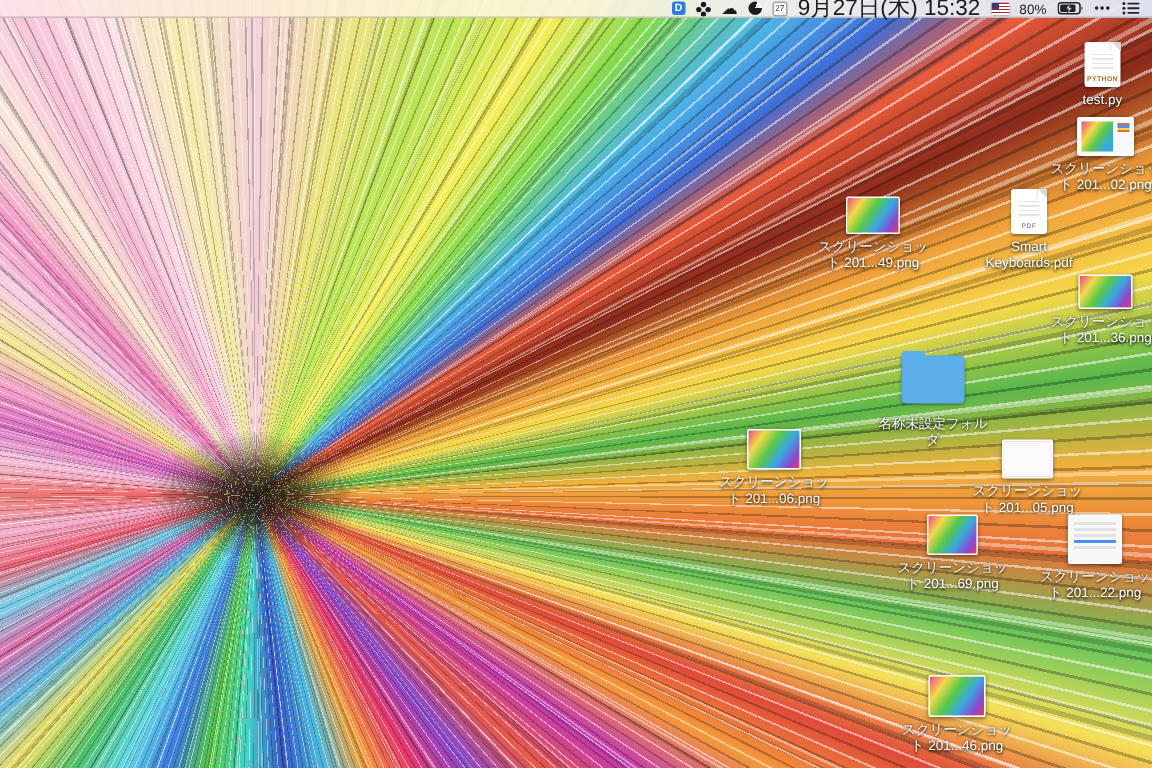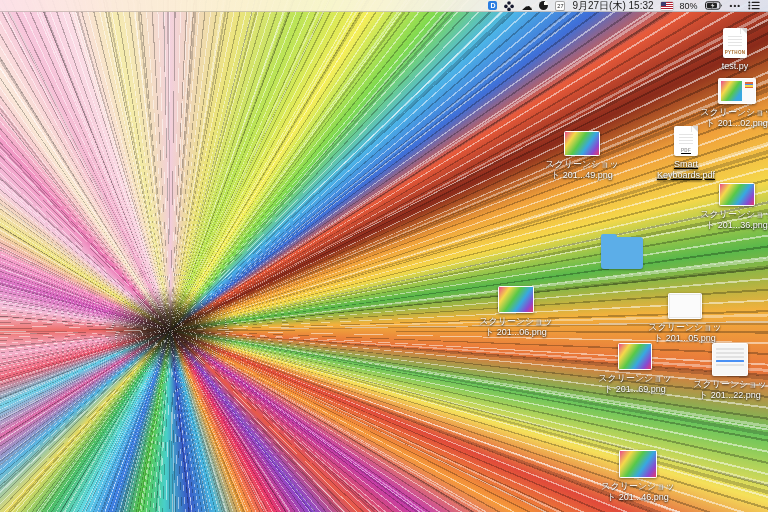--- a/index.html
+++ b/index.html
@@ -51,21 +51,21 @@
     display:flex; align-items:center; justify-content:flex-end;
     gap:7px; padding:0 8px 0 0; font-size:9px; color:var(--menu-text);
   }
   .mi { display:inline-flex; align-items:center; justify-content:center; height:12px; }
   .d-badge { width:9px; height:9px; border-radius:2px; background:var(--accent-blue);
     color:#fff; font-size:7px; font-weight:bold; display:flex; align-items:center; justify-content:center; }
   .moon { width:9px; height:9px; border-radius:50%;
     background:conic-gradient(from 15deg, #fbfbf6 0deg 72deg, #1c1c1c 72deg 360deg); }
   .cal { width:10px; height:10px; background:#fdfdfd; border:0.5px solid rgba(0,0,0,0.35);
     border-radius:2px; font-size:5.5px; color:#222; display:flex; align-items:center; justify-content:center; }
-  .clock-text { font-size:10px; letter-spacing:0; color:var(--menu-text); white-space:nowrap; }
+  .clock-text { font-size:15px; letter-spacing:0; color:var(--menu-text); white-space:nowrap; }
   .flag { width:12px; height:8px; border-radius:1px; position:relative; overflow:hidden;
     background:repeating-linear-gradient(#b22234 0 1px, #ffffff 1px 2px);
     box-shadow:0 0 0 0.5px rgba(0,0,0,0.25); }
   .flag::before { content:""; position:absolute; top:0; left:0; width:5px; height:4px; background:#3c3b6e; }
   .pct { font-size:9px; white-space:nowrap; }
   .dots { font-size:8px; font-weight:bold; letter-spacing:1px; color:#222; }
   .glyph-cloud { font-size:11px; line-height:12px; color:#181818; }
 
   
   .desktop { position:absolute; inset:12px 0 0 0; z-index:10; }
@@ -181,37 +181,39 @@
       <div class="dlabel">スクリーンショッ
 ト 201...02.png</div>
     </div>
 
     <div class="dicon" style="left:548px; top:119px; width:68px;">
       <div class="shot" style="width:36px; height:25px;"></div>
       <div class="dlabel">スクリーンショッ
 ト 201...49.png</div>
     </div>
 
-    <div class="dicon" style="left:650px; top:114px; width:72px;text-decoration:underline;">
+    <div class="dicon" style="left:650px; top:114px; width:72px;">
       <div class="doc">
         <span class="doc-lines"></span>
         <span class="doc-badge pdf">PDF</span>
       </div>
       <div class="dlabel">Smart
 Keyboards.pdf</div>
     </div>
 
     <div class="dicon" style="left:706px; top:171px; width:62px;">
       <div class="shot" style="width:36px; height:23px;"></div>
       <div class="dlabel">スクリーンショッ
 ト 201...36.png</div>
     </div>
 
     <div class="dicon" style="left:586px; top:222px; width:72px;">
       <div class="folder"></div>
+      <div class="dlabel" style="margin-top:8px;">名称未設定フォル
+ダ</div>
     </div>
 
     <div class="dicon" style="left:482px; top:274px; width:68px;">
       <div class="shot" style="width:36px; height:27px;"></div>
       <div class="dlabel">スクリーンショッ
 ト 201...06.png</div>
     </div>
 
     <div class="dicon" style="left:650px; top:281px; width:70px;">
       <div class="shot plain" style="width:34px; height:26px;"></div>

